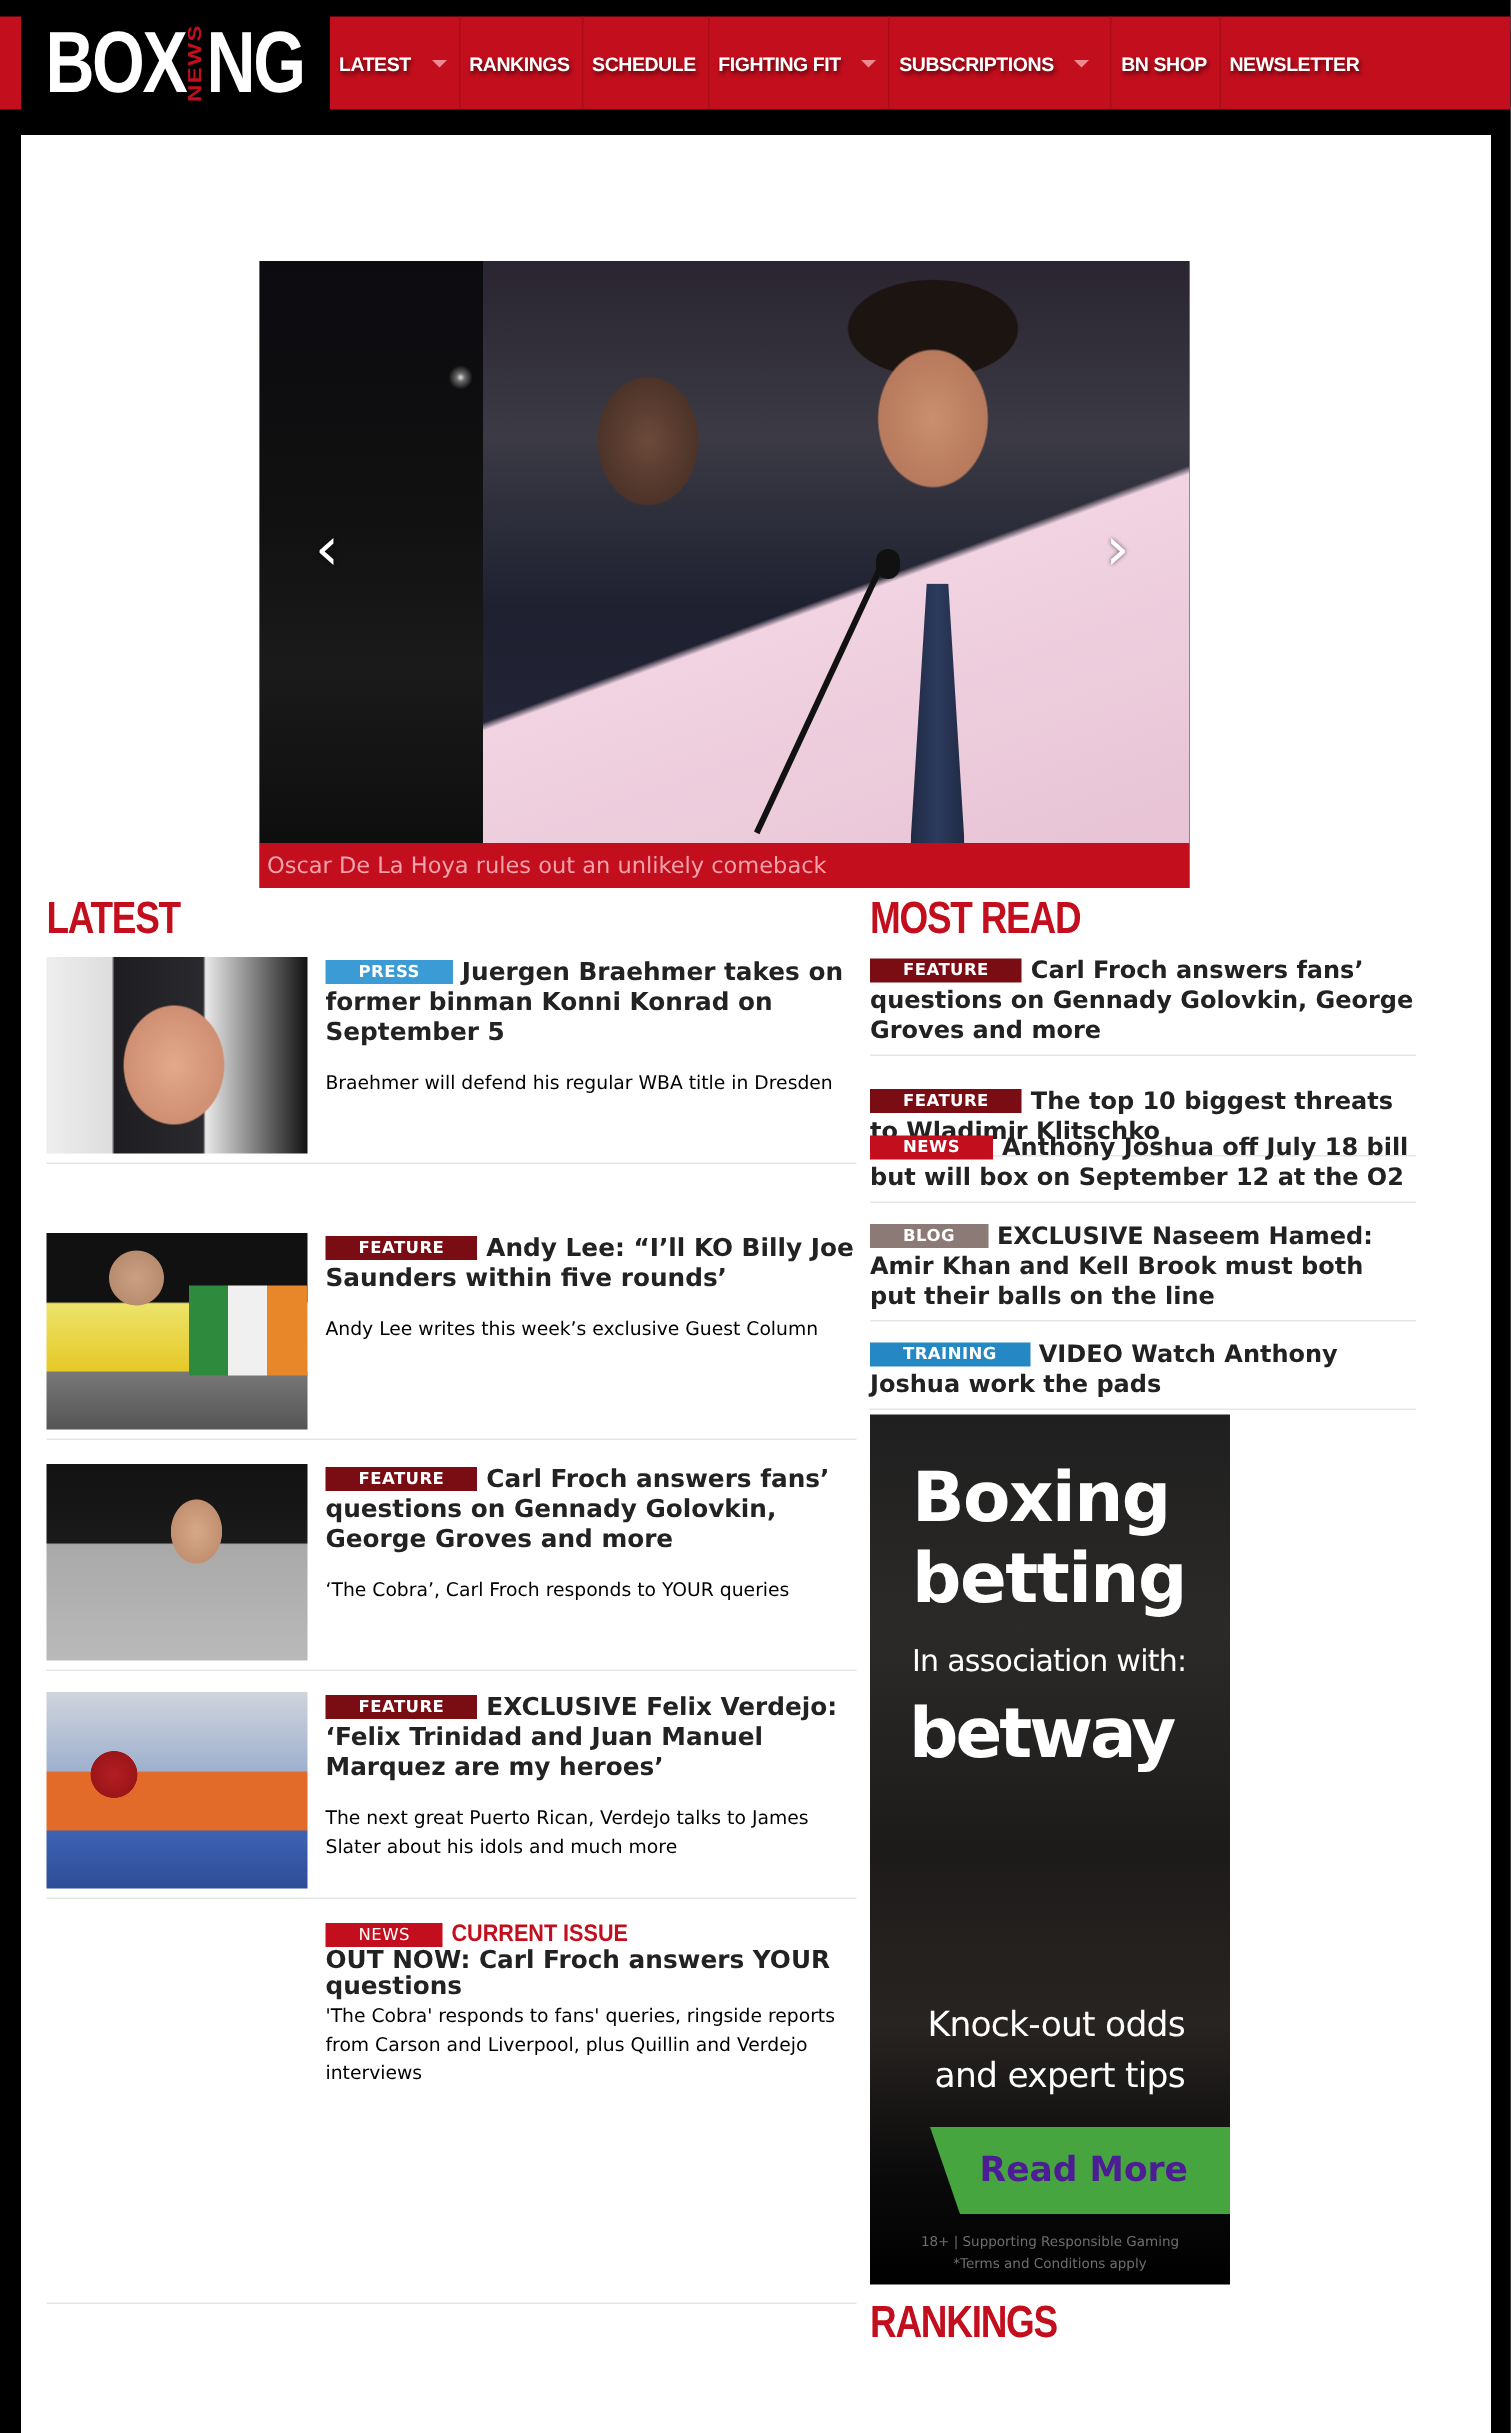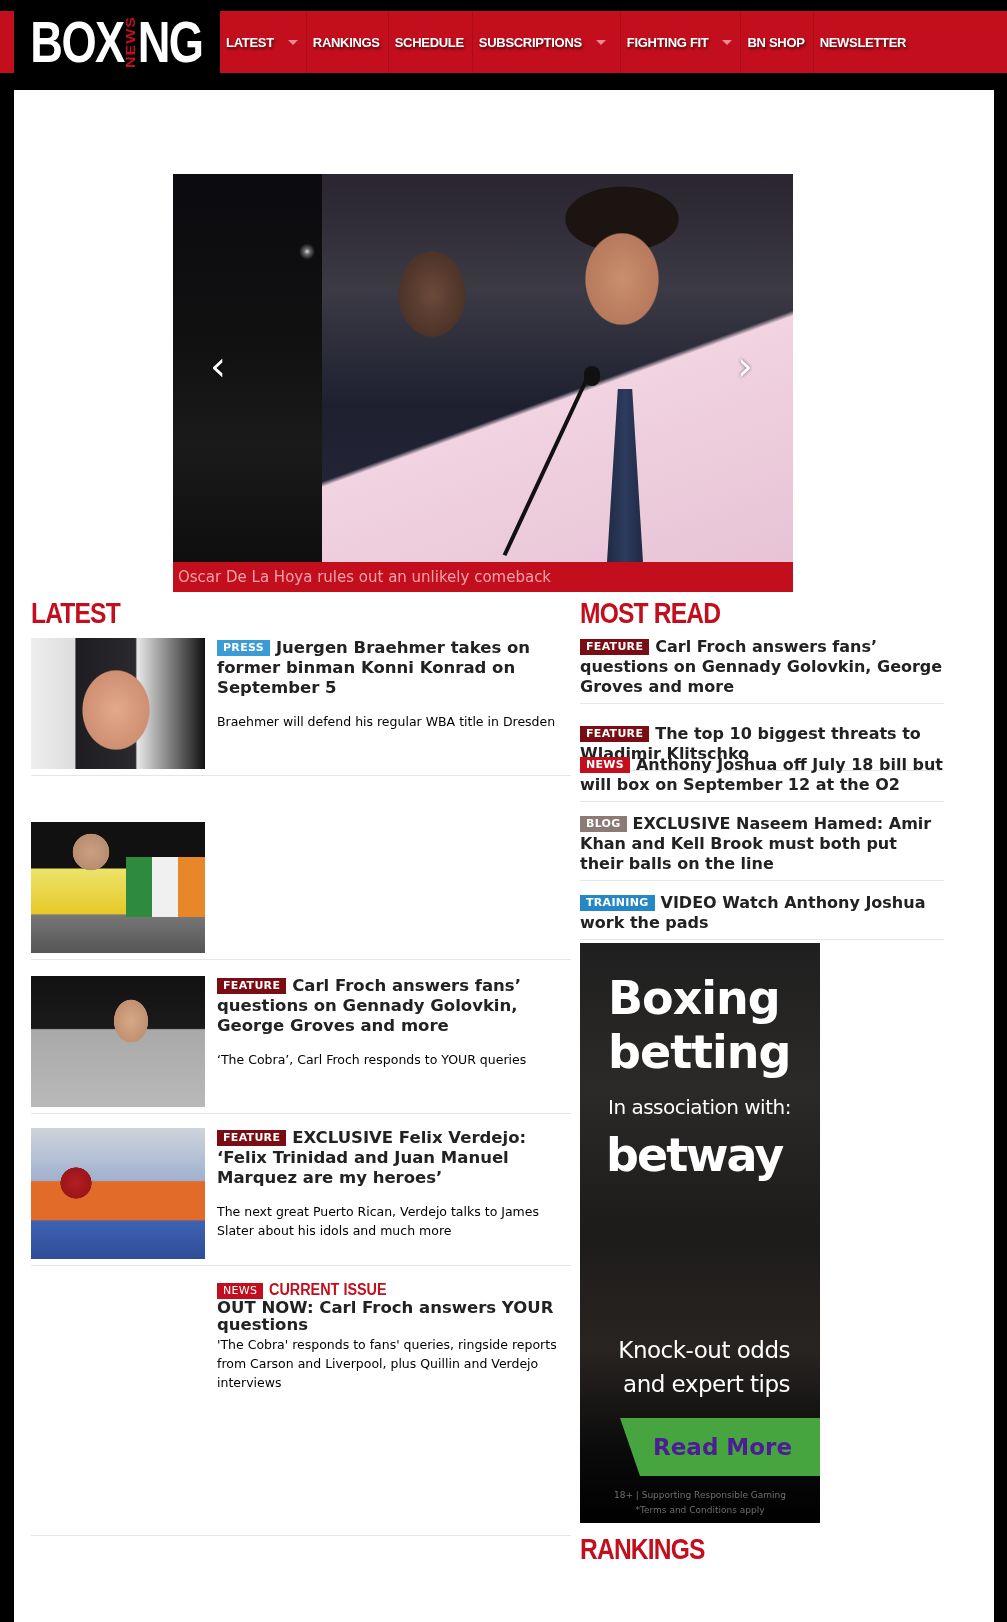--- a/index.html
+++ b/index.html
@@ -38,21 +38,21 @@
   .slider-arrow.next { left: 557px; }
   .slider-caption { position: absolute; left: 0; top: 388px; width: 620px; height: 30px; background: #c30e1d; color: #f4a3ab; font-size: 15px; line-height: 30px; padding-left: 5px; cursor: pointer; }
 
   
   .section-title { position: absolute; font-family: "Liberation Sans", sans-serif; font-weight: bold; font-size: 30px; color: #c30e1d; letter-spacing: -1px; transform: scaleX(0.82); transform-origin: left; line-height: 1; }
 
   
   .latest-item { position: absolute; left: 17px; width: 540px; border-bottom: 1px solid #e6e6e6; }
   .thumb { position: absolute; left: 0; top: 0; width: 174px; height: 131px; overflow: hidden; cursor: pointer; }
   .item-body { position: absolute; left: 186px; top: 0; width: 354px; }
-  .badge { display: inline-block; font-size: 11px; color: #fff; padding: 1px 6px; line-height: 14px; vertical-align: 2px; margin-right: 6px; letter-spacing: 0.3px; }
+  .badge { display: inline-block; font-size: 11px; color: #fff; padding: 1px 22px; line-height: 14px; vertical-align: 2px; margin-right: 6px; letter-spacing: 0.3px; }
   .badge.press { background: #3a9bd5; }
   .badge.feature { background: #7a0d14; }
   .badge.news { background: #c30e1d; }
   .badge.blog { background: #8b7a76; }
   .badge.training { background: #2588c4; }
   .item-title { font-size: 16.5px; font-weight: bold; color: #222; line-height: 20px; cursor: pointer; }
   .item-desc { font-size: 12.5px; color: #000000; line-height: 19px; margin-top: 14px; }
   .current-issue { font-family: "Liberation Sans", sans-serif; font-weight: bold; color: #c30e1d; font-size: 16px; display: inline-block; transform: scaleX(0.9); transform-origin: left; vertical-align: 1px; }
 
   
@@ -99,26 +99,26 @@
     <div class="nav-item">
         <span>LATEST</span>
         <span class="caret"></span>
       </div>
     <div class="nav-item">
         <span>RANKINGS</span>
       </div>
     <div class="nav-item">
         <span>SCHEDULE</span>
       </div>
+    <div class="nav-item">
+        <span>FIGHTING FIT</span>
+        <span class="caret"></span>
+      </div>
     <div class="nav-item" style="padding-right:14px;">
         <span>SUBSCRIPTIONS</span>
-        <span class="caret"></span>
-      </div>
-    <div class="nav-item">
-        <span>FIGHTING FIT</span>
         <span class="caret"></span>
       </div>
     <div class="nav-item">
         <span>BN SHOP</span>
       </div>
     <div class="nav-item" style="border-right:none;">
         <span>NEWSLETTER</span>
       </div>
   </nav>
 </div>
@@ -142,20 +142,24 @@
   <div class="latest-item" style="top:548px; height:138px;">
     <div class="thumb t1"></div>
     <div class="item-body" style="top:0;">
       <div class="item-title"><span class="badge press">PRESS</span><span>Juergen Braehmer takes on former binman Konni Konrad on September 5</span></div>
       <div class="item-desc">Braehmer will defend his regular WBA title in Dresden</div>
     </div>
   </div>
 
   <div class="latest-item" style="top:732px; height:138px;">
     <div class="thumb t2"></div>
+    <div class="item-body">
+      <div class="item-title"><span class="badge feature">FEATURE</span><span>Andy Lee: “I’ll KO Billy Joe Saunders within five rounds’</span></div>
+      <div class="item-desc">Andy Lee writes this week’s exclusive Guest Column</div>
+    </div>
   </div>
 
   <div class="latest-item" style="top:886px; height:138px;">
     <div class="thumb t3"></div>
     <div class="item-body">
       <div class="item-title"><span class="badge feature">FEATURE</span><span>Carl Froch answers fans’ questions on Gennady Golovkin, George Groves and more</span></div>
       <div class="item-desc">‘The Cobra’, Carl Froch responds to YOUR queries</div>
     </div>
   </div>
 

